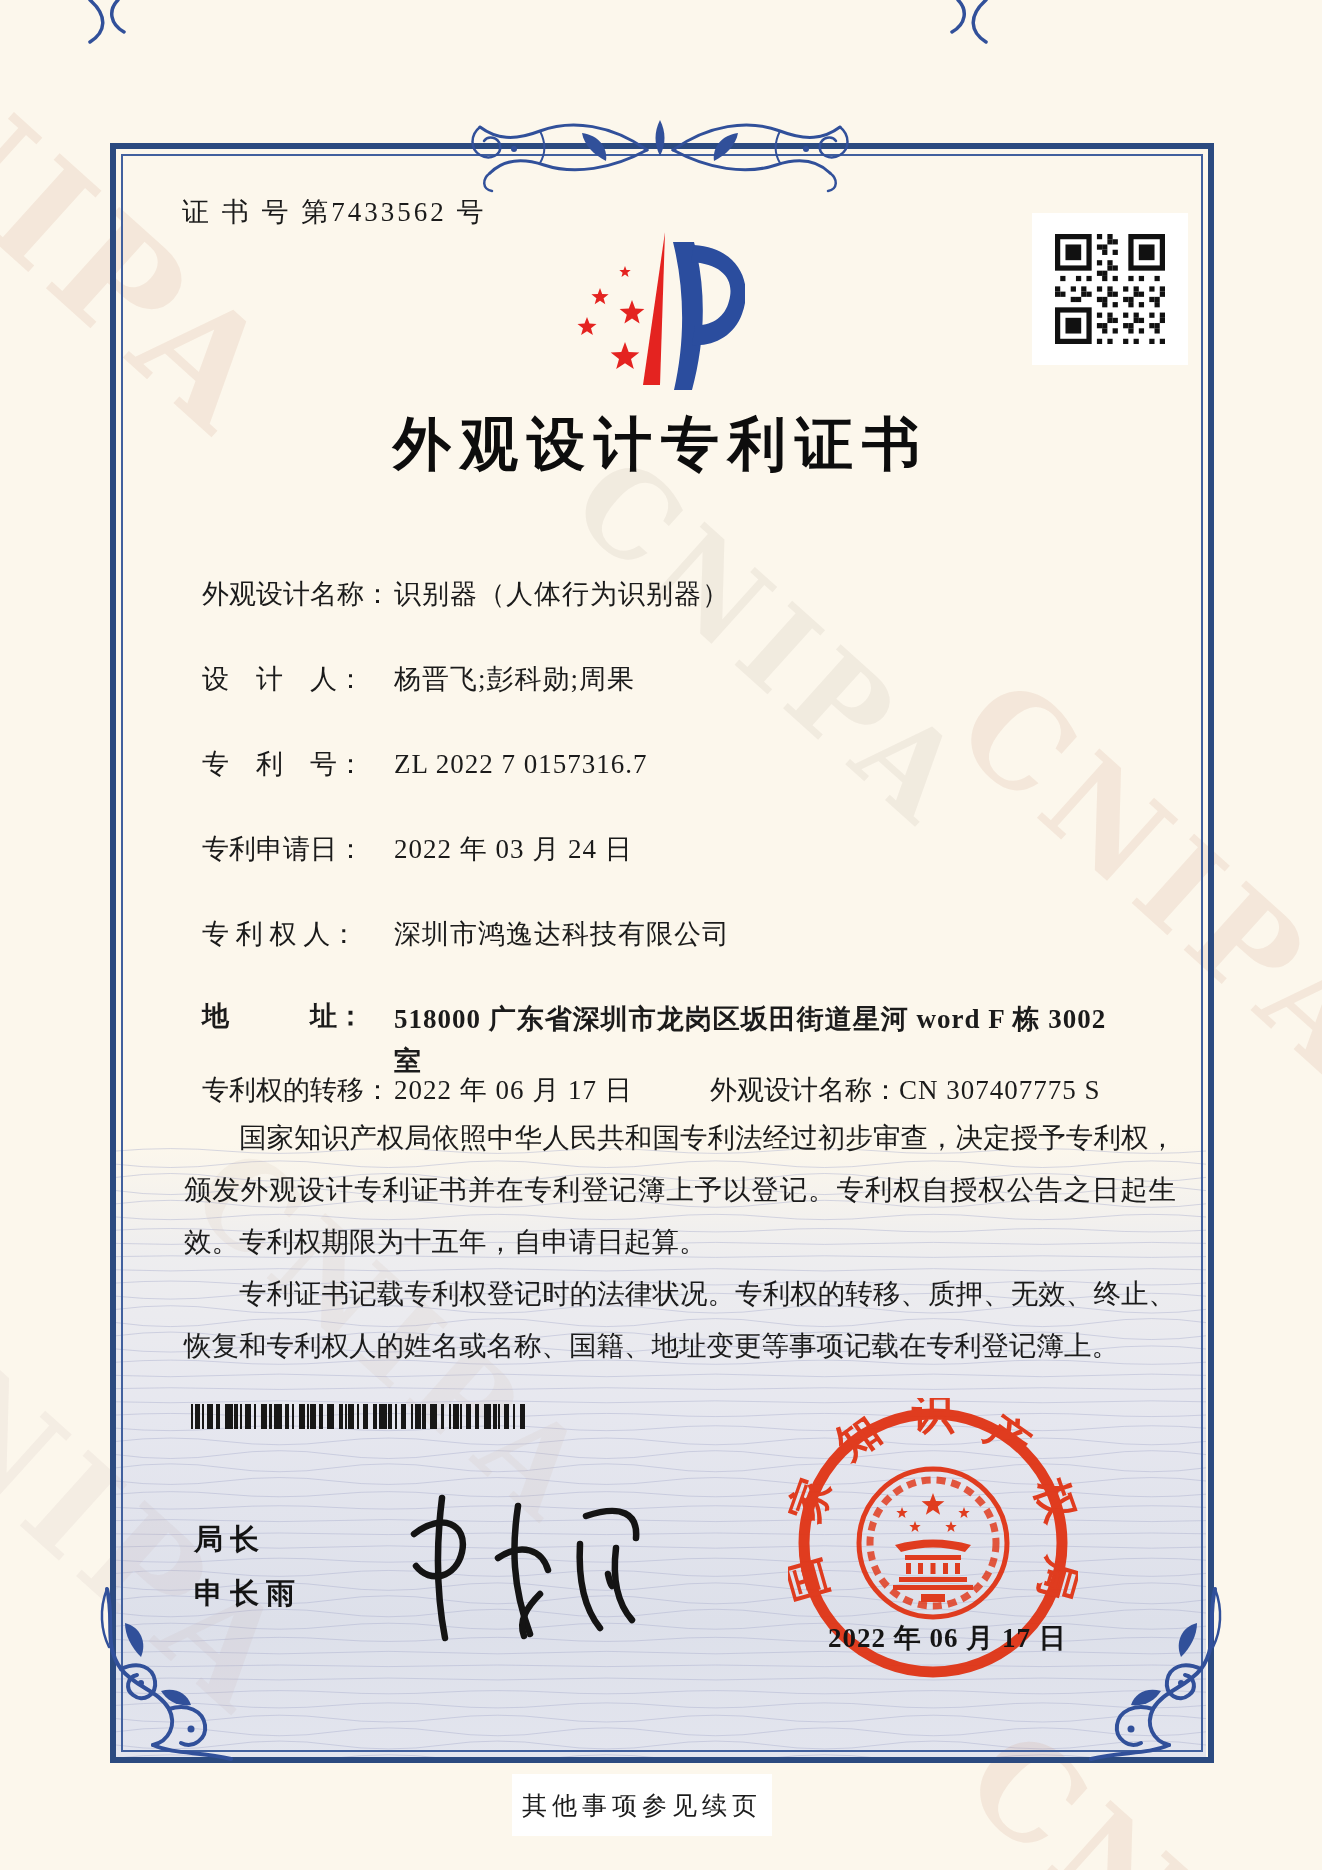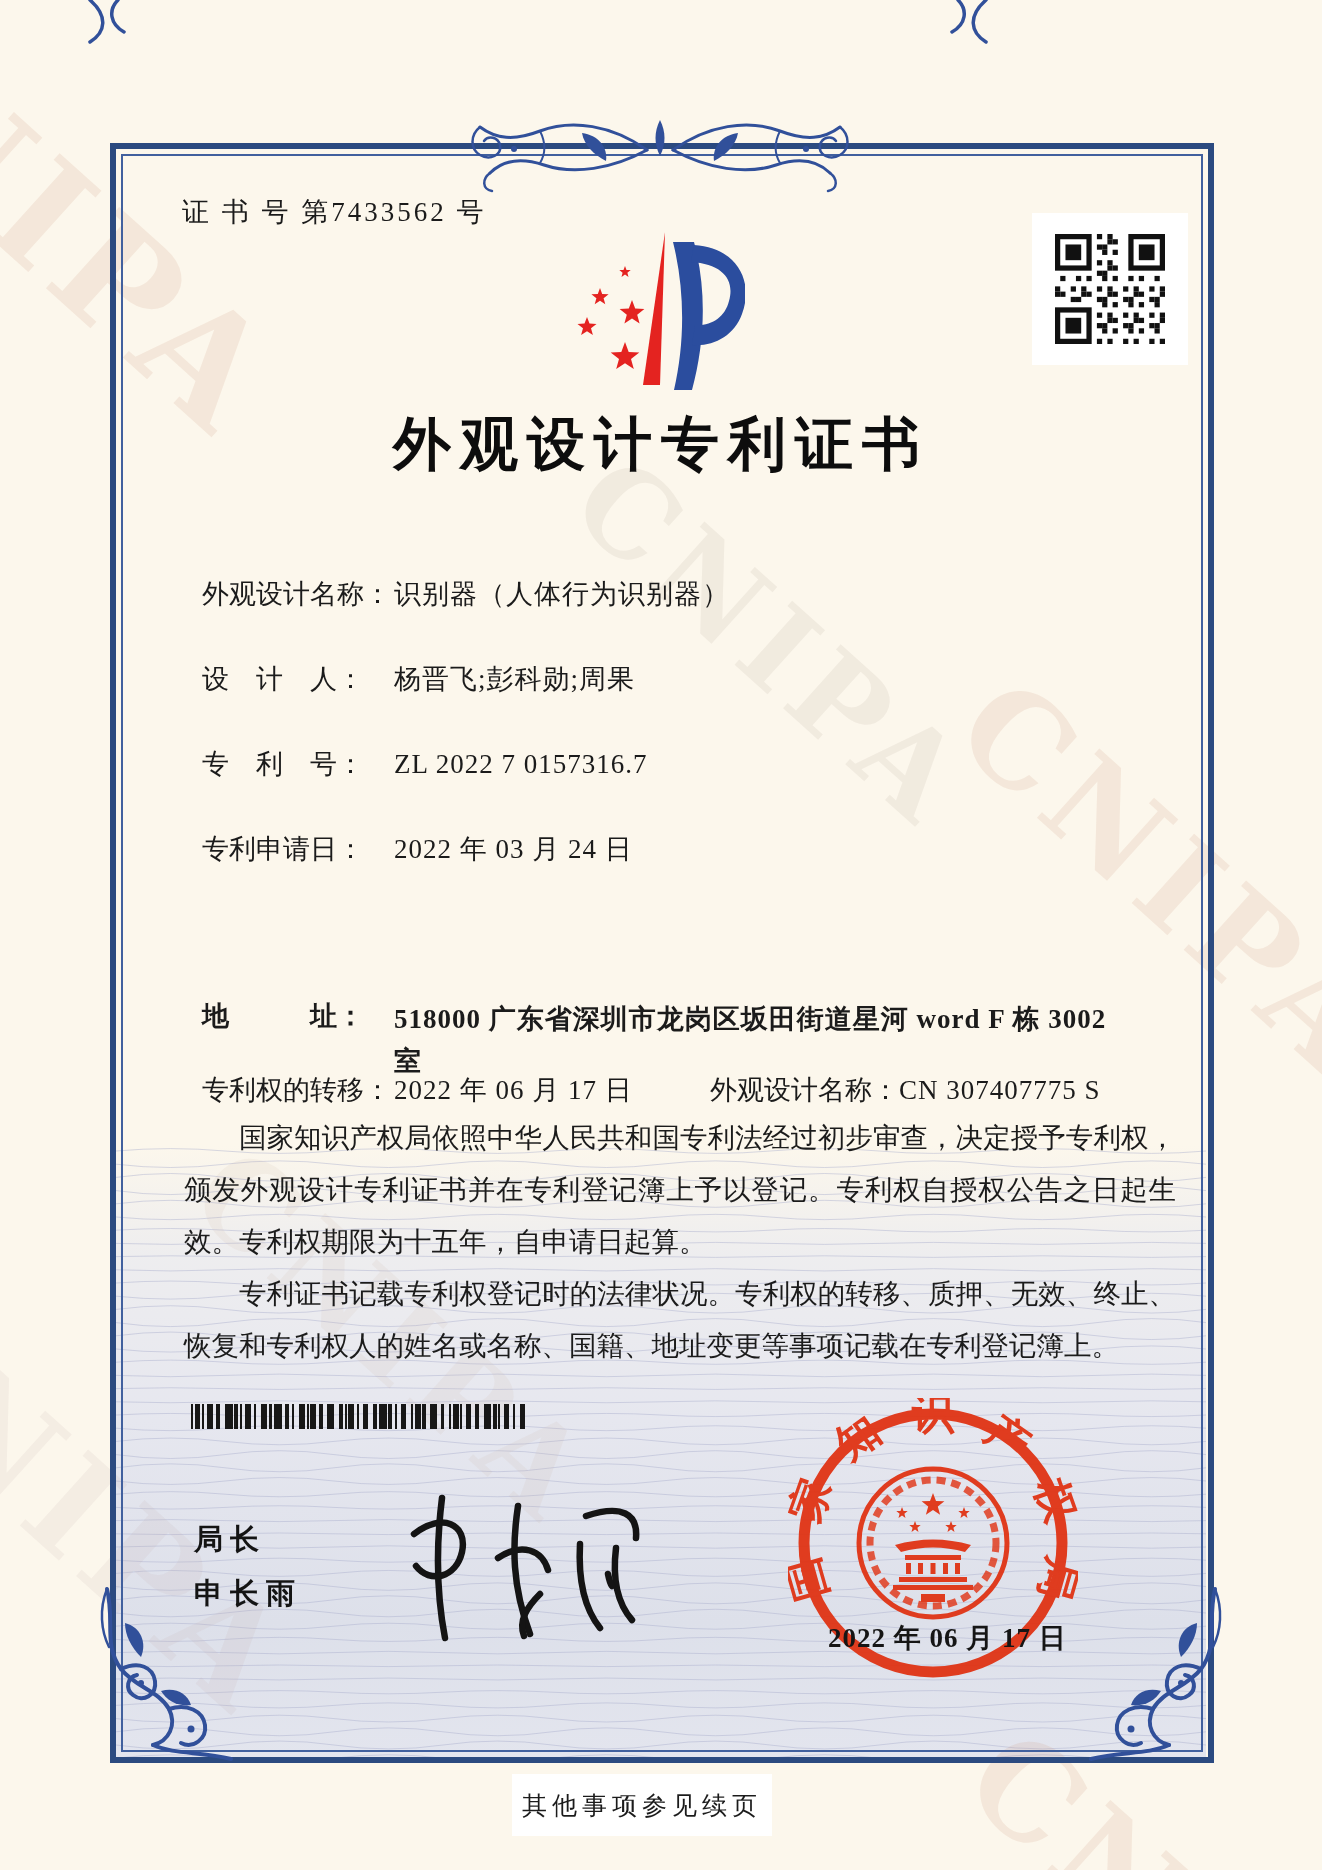--- a/index.html
+++ b/index.html
@@ -291,20 +291,23 @@
   </div>
   <div class="abs content row" style="top:661px;">
     <span class="lbl">设　计　人：</span><span class="val">杨晋飞;彭科勋;周果</span>
   </div>
   <div class="abs content row" style="top:746px;">
     <span class="lbl">专　利　号：</span><span class="val">ZL 2022 7 0157316.7</span>
   </div>
   <div class="abs content row" style="top:831px;">
     <span class="lbl">专利申请日：</span><span class="val">2022 年 03 月 24 日</span>
   </div>
+  <div class="abs content row" style="top:916px;">
+    <span class="lbl">专 利 权 人：</span><span class="val">深圳市鸿逸达科技有限公司</span>
+  </div>
   <div class="abs content row row-addr" style="top:998px;">
     <span class="lbl" style="vertical-align:top;">地　　　址：</span><span class="val">518000 广东省深圳市龙岗区坂田街道星河 word F 栋 3002
 室</span>
   </div>
   <div class="abs content row" style="top:1072px;">
     <span class="lbl">专利权的转移：</span><span class="val">2022 年 06 月 17 日</span>
     <span class="grant2">
       <span>外观设计名称：</span><span class="val">CN 307407775 S</span>
     </span>
   </div>

